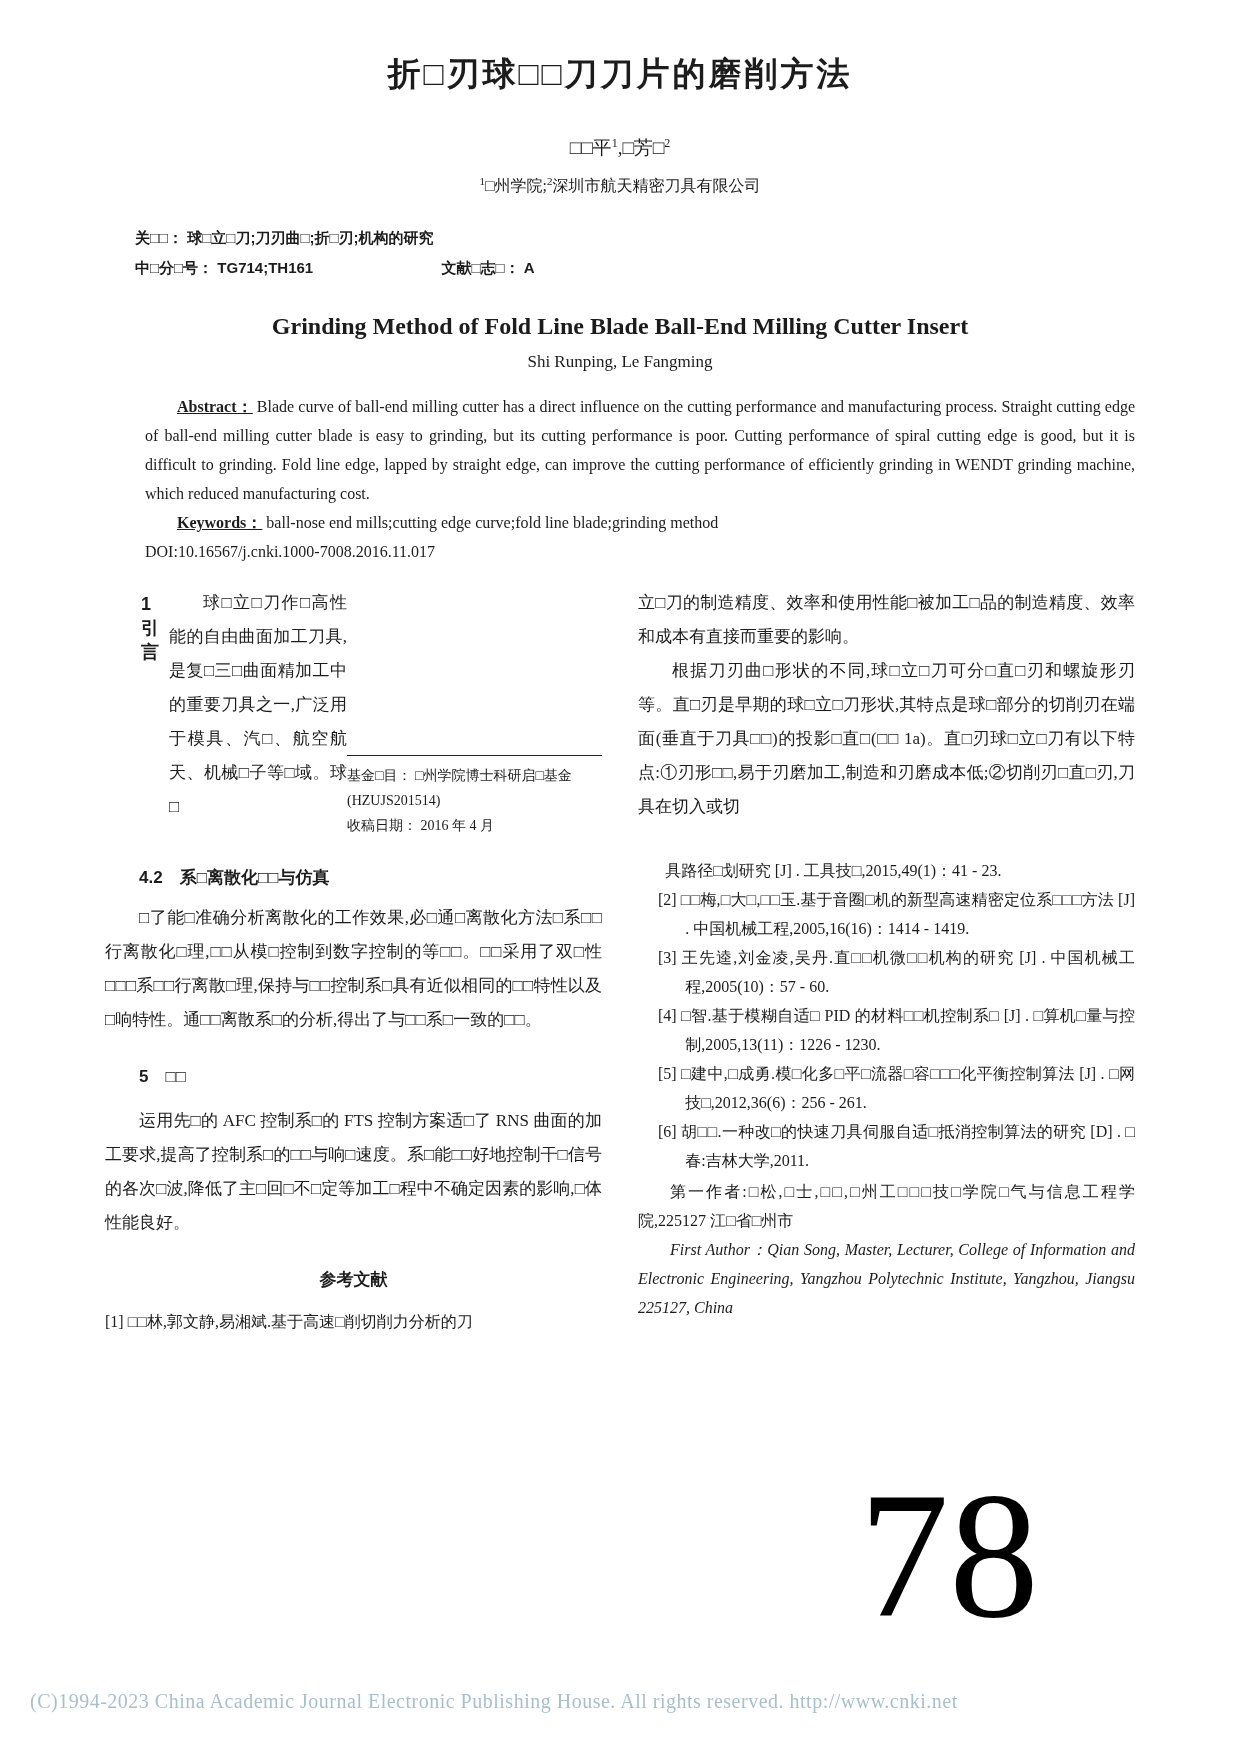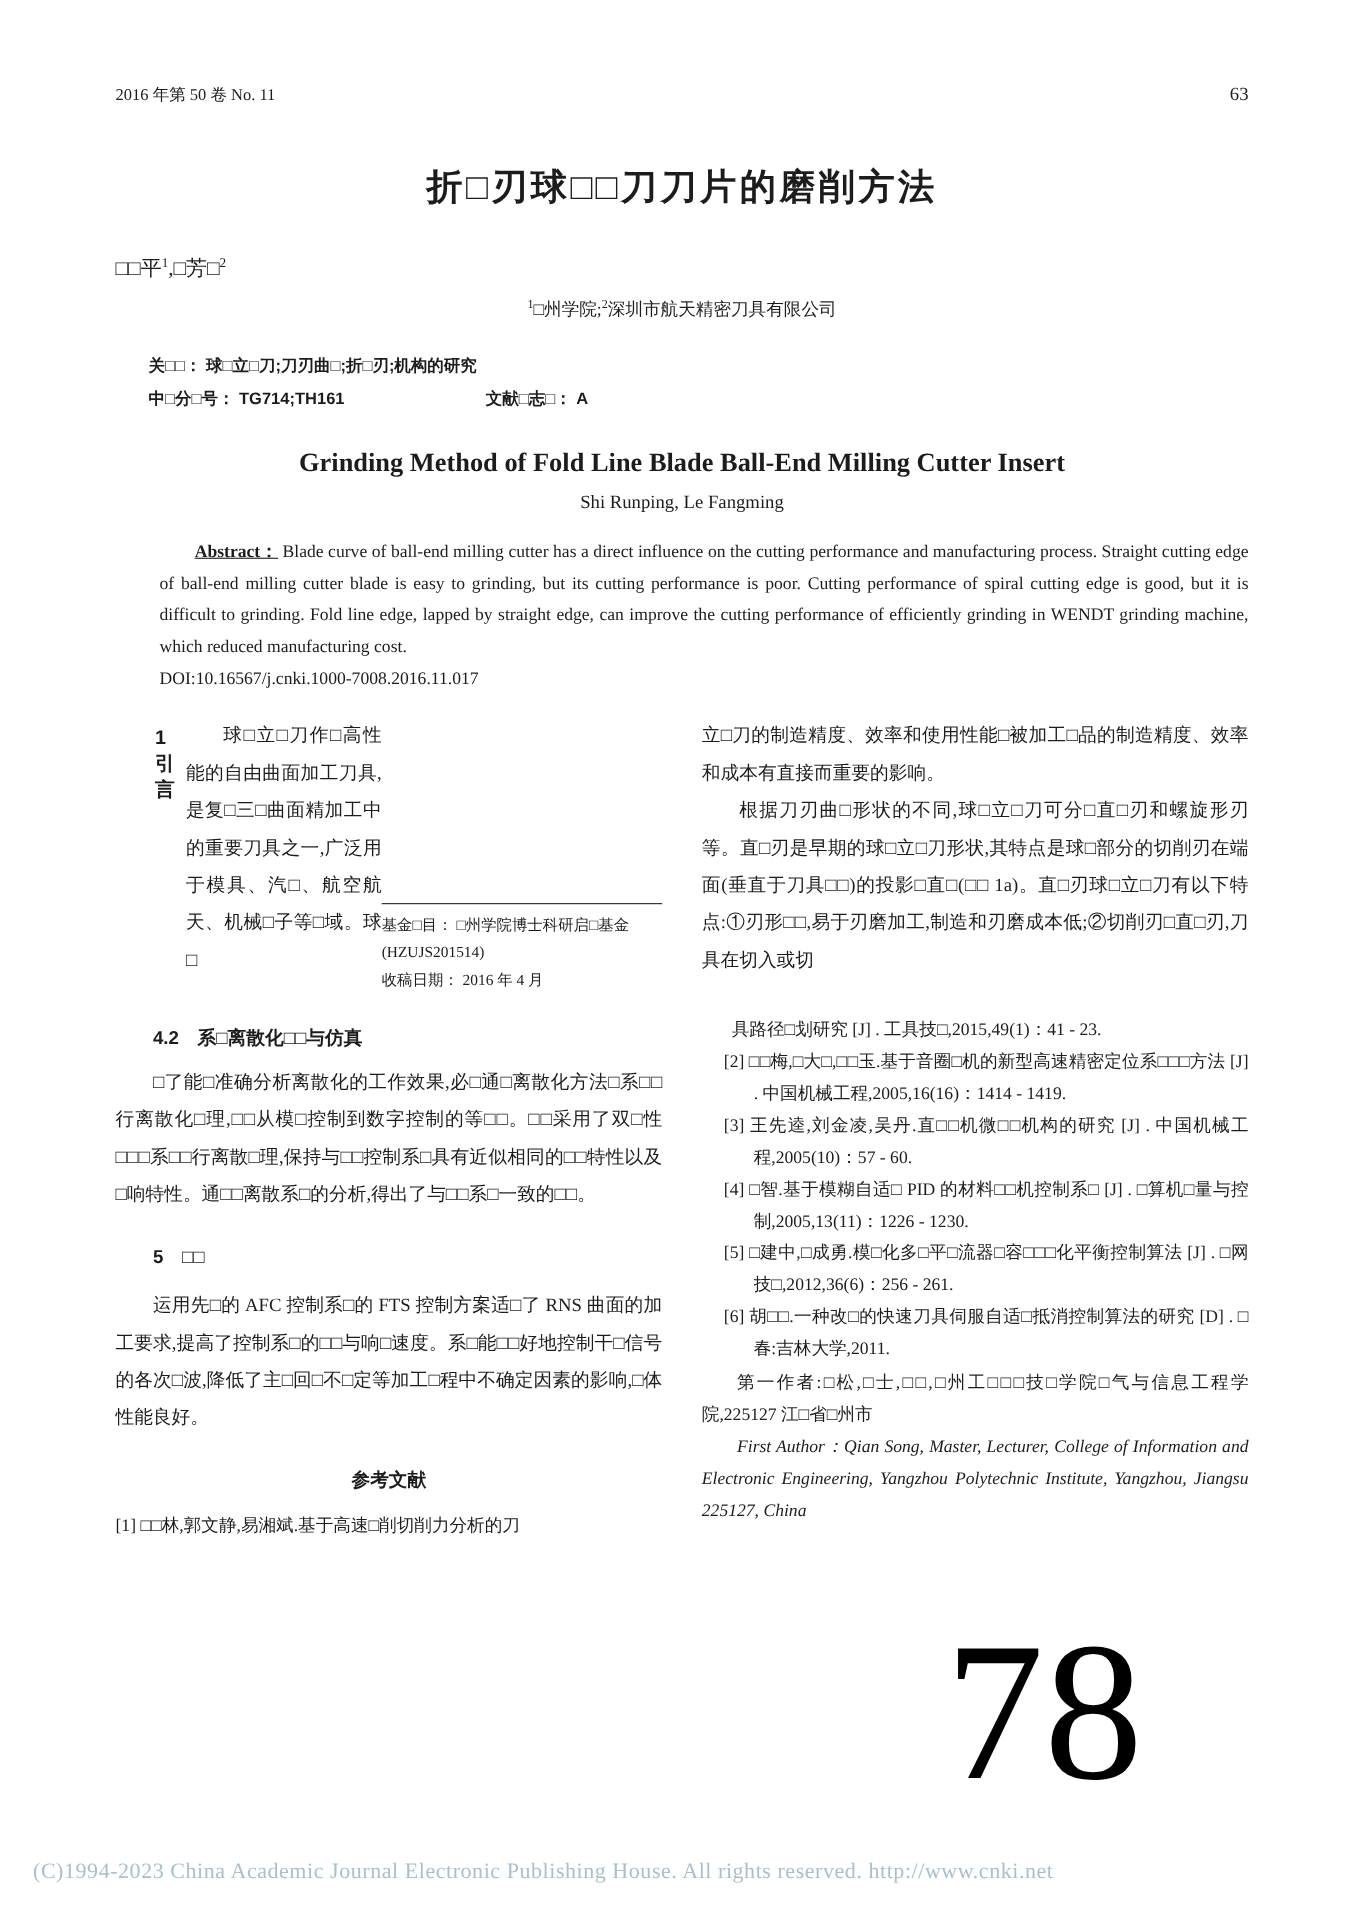--- a/index.html
+++ b/index.html
@@ -16,21 +16,21 @@
     display:flex; justify-content:space-between; align-items:baseline;
     padding-top:76px; font-size:15px;
   }
   .header-row .pageno { font-size:17px; }
 
   .title-cn {
     margin-top:52px; text-align:center;
     font-family:"Liberation Sans","DejaVu Sans",sans-serif;
     font-weight:bold; font-size:33px; letter-spacing:3px;
   }
-  .authors-cn { margin-top:38px; font-size:19px; }
+  .authors-cn { margin-top:38px; text-align:center; font-size:19px; }
   .authors-cn sup { font-size:12px; }
   .affiliation { margin-top:14px; text-align:center; font-size:16px; }
   .affiliation sup { font-size:11px; }
 
   .cn-meta {
     margin-top:26px;
     font-family:"Liberation Sans","DejaVu Sans",sans-serif;
     font-weight:bold; font-size:15px; line-height:30px; text-align:justify;
   }
   .cn-meta p { text-indent:2em; }
@@ -89,24 +89,20 @@
     position:absolute; right:201px; bottom:125px;
     font-family:"Liberation Serif","DejaVu Serif",serif;
     font-size:180px; line-height:0.8; color:#000000;text-align:right;
   }
 </style>
 </head>
 <body>
 
 <div class="page">
 
-  <div class="header-row">
-    <span>2016 年第 50 卷 No. 11</span>
-    <span class="pageno">63</span>
-  </div>
 
   <h1 class="title-cn">折□刃球□□刀刀片的磨削方法</h1>
 
   <div class="authors-cn">
     <span><span>□□平</span><sup>1</sup></span><span>,</span><span><span>□芳□</span><sup>2</sup></span>
   </div>
 
   <div class="affiliation">
     <sup>1</sup><span>□州学院;</span><sup>2</sup><span>深圳市航天精密刀具有限公司</span>
   </div>
@@ -125,20 +121,24 @@
     </p>
   </div>
 
   <h2 class="title-en">Grinding Method of Fold Line Blade Ball-End Milling Cutter Insert</h2>
   <div class="authors-en">Shi Runping, Le Fangming</div>
 
   <div class="en-meta">
     <p class="abstract-p">
       <span class="label">Abstract：</span>
       <span>Blade curve of ball-end milling cutter has a direct influence on the cutting performance and manufacturing process. Straight cutting edge of ball-end milling cutter blade is easy to grinding, but its cutting performance is poor. Cutting performance of spiral cutting edge is good, but it is difficult to grinding. Fold line edge, lapped by straight edge, can improve the cutting performance of efficiently grinding in WENDT grinding machine, which reduced manufacturing cost.</span>
+    </p>
+    <p class="keywords-p">
+      <span class="label">Keywords：</span>
+      <span>ball-nose end mills;cutting edge curve;fold line blade;grinding method</span>
     </p>
   </div>
   <p class="doi-line">DOI:10.16567/j.cnki.1000-7008.2016.11.017</p>
 
   <div class="columns cols-top">
     <div class="col col-left">
       <h3 class="sec-h">1　引言</h3>
       <p class="body-p indent">球□立□刀作□高性能的自由曲面加工刀具,是复□三□曲面精加工中的重要刀具之一,广泛用于模具、汽□、航空航天、机械□子等□域。球□</p>
       <div class="footnote">
         <hr class="rule">

